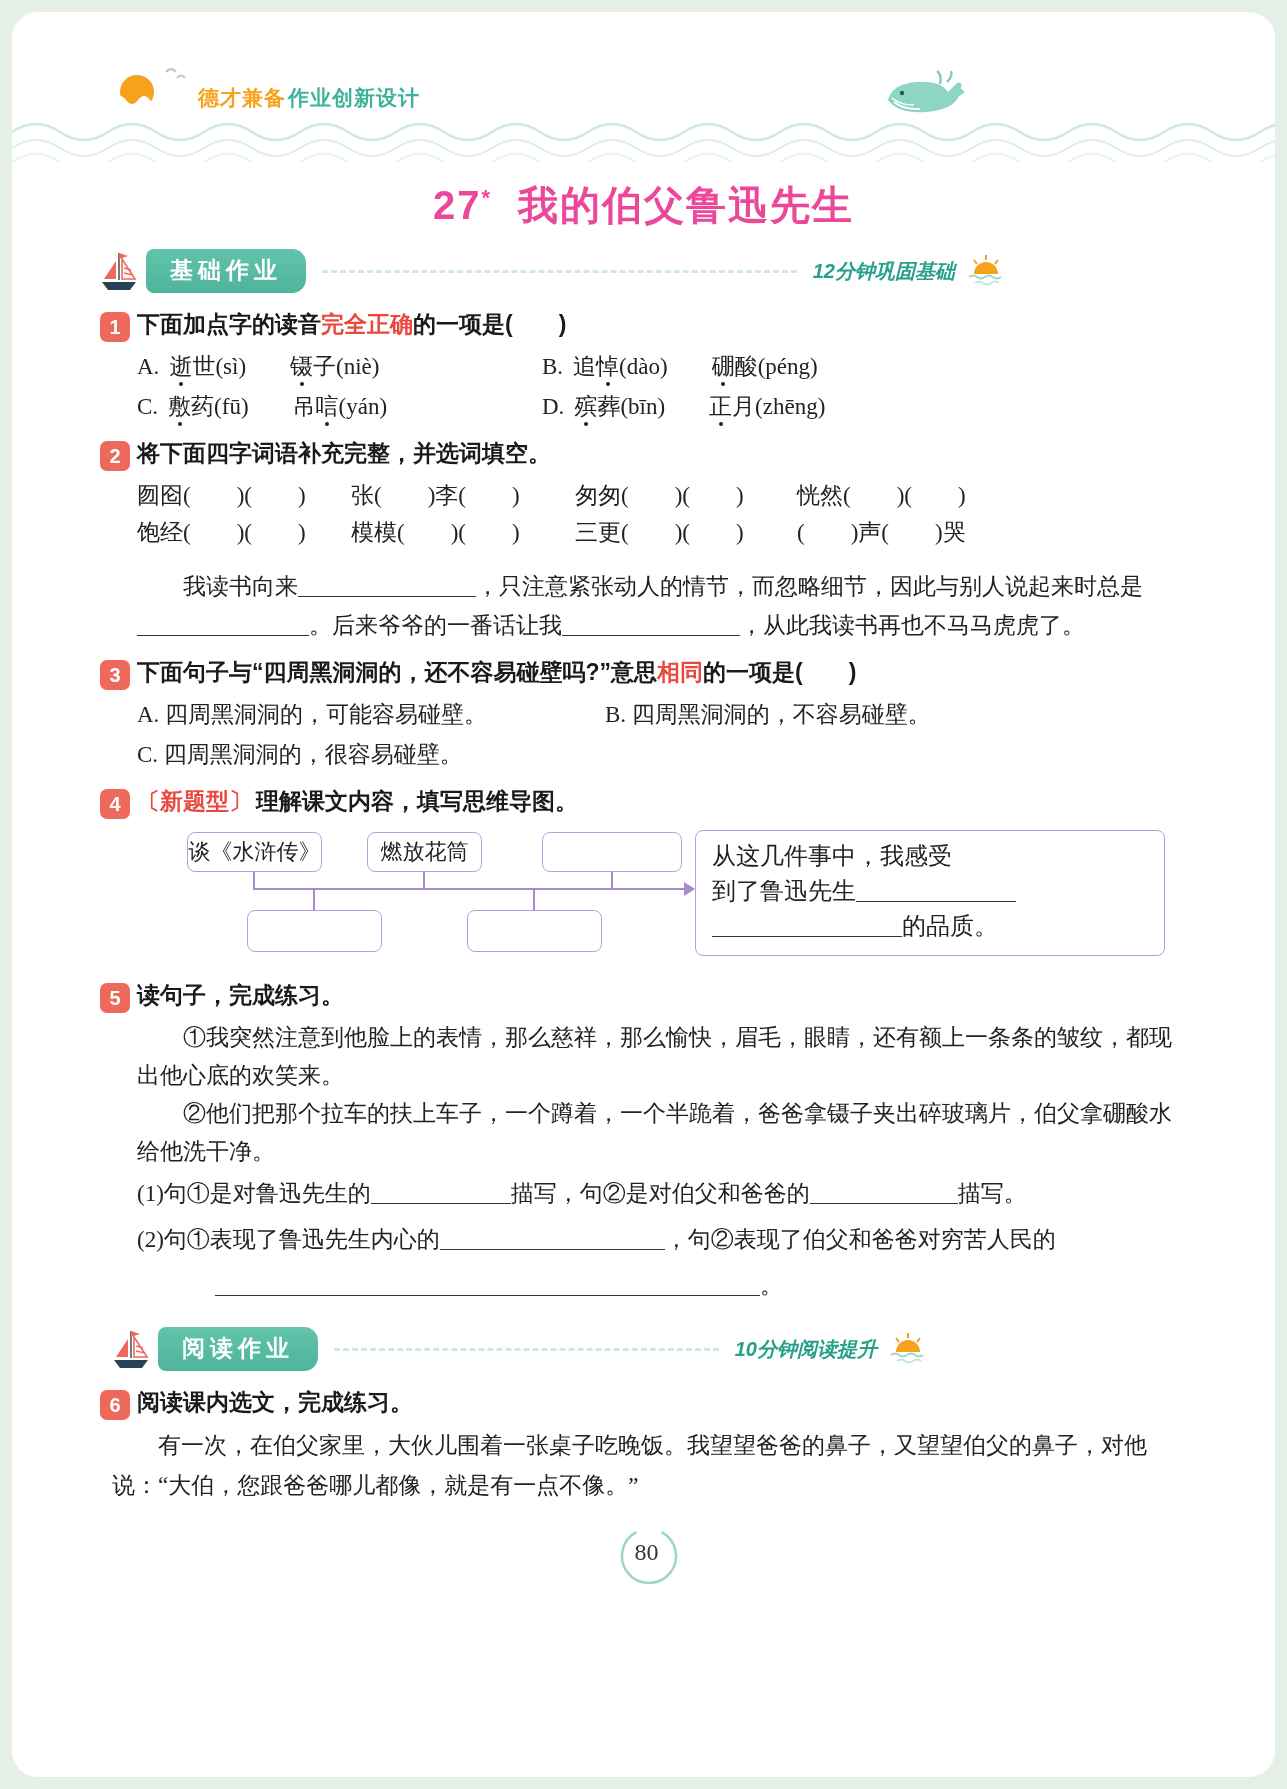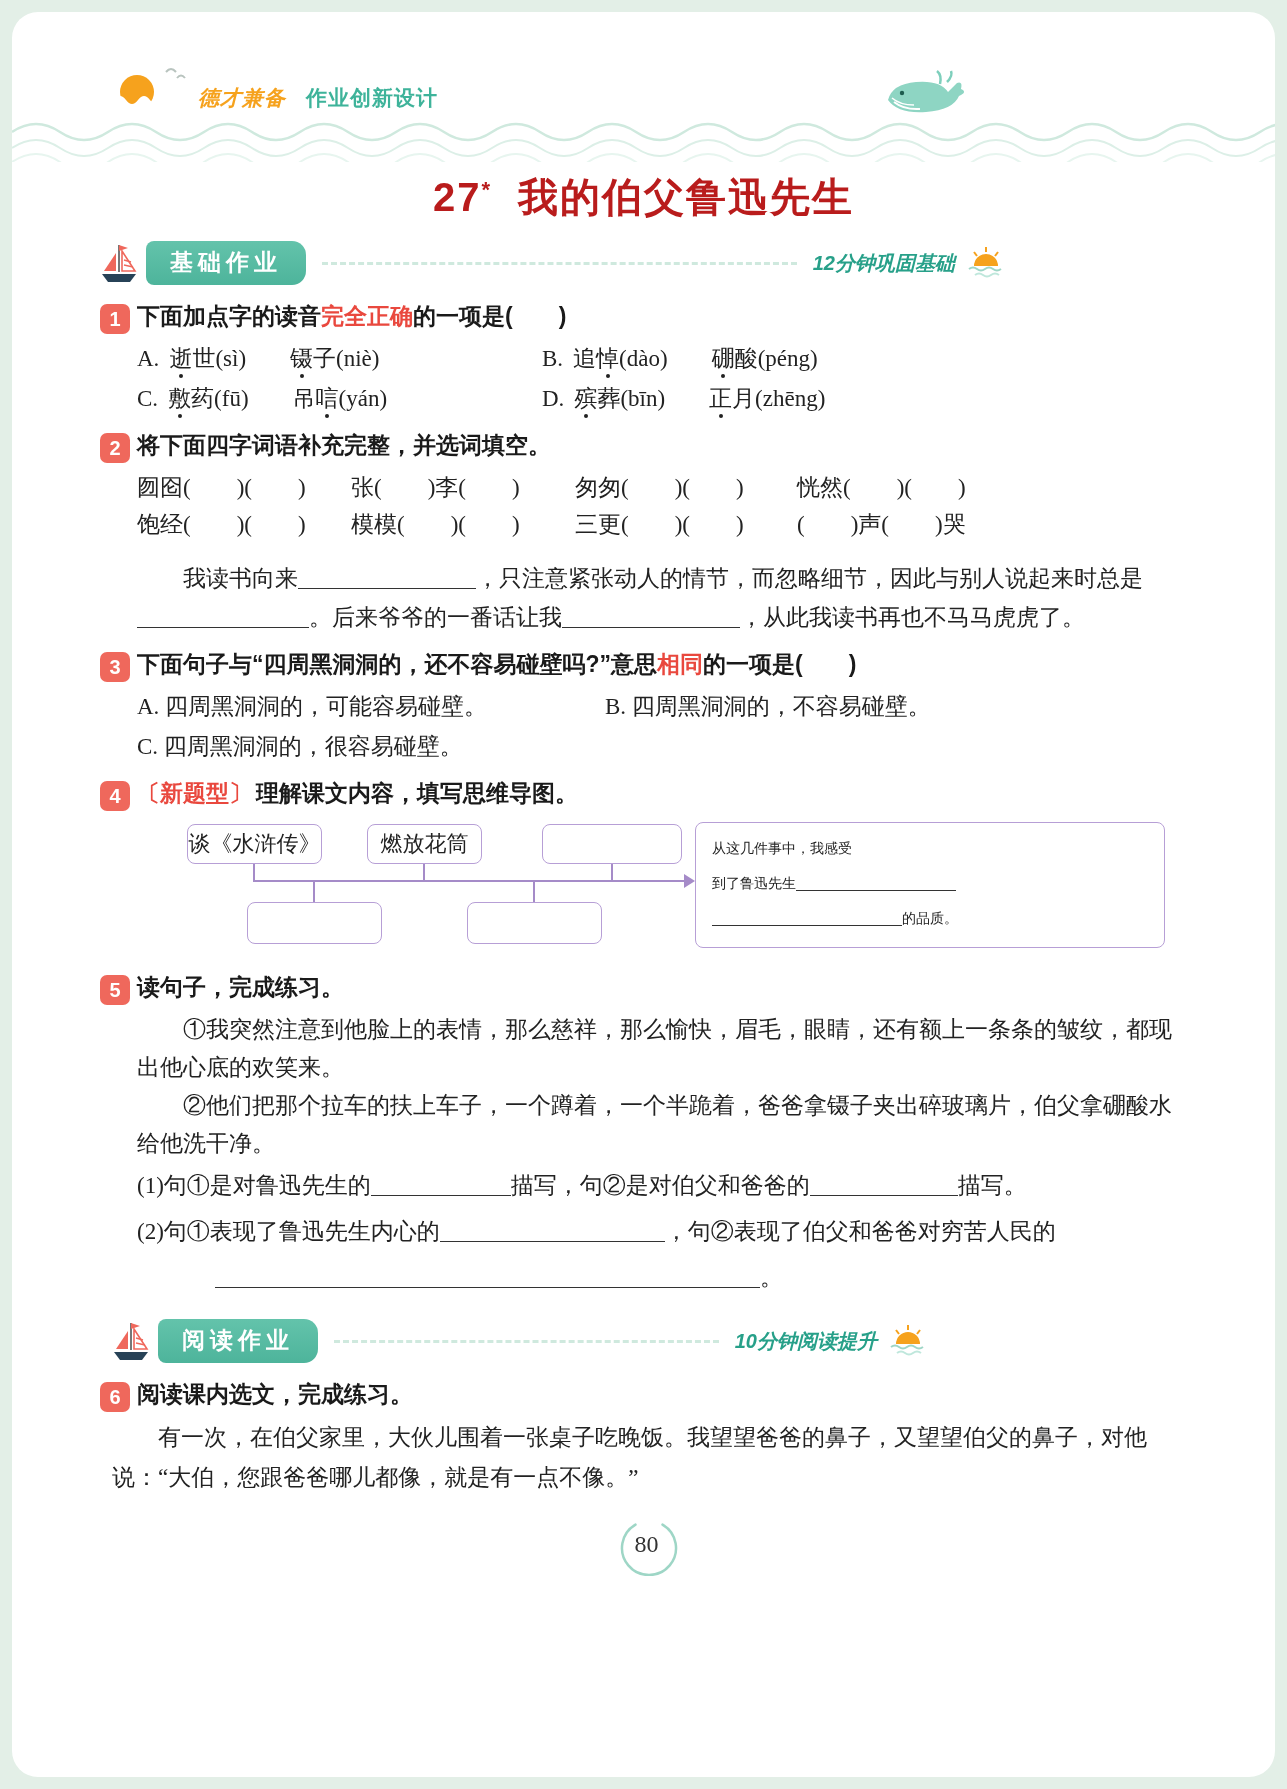--- a/index.html
+++ b/index.html
@@ -4,26 +4,26 @@
 <style>
   * { margin:0; padding:0; box-sizing:border-box; }
   body { width:1287px; font-family:"Liberation Serif", serif; color:#222; background:#e3efe7; }
   .page { position:relative; width:1287px; height:1789px; background:#e3efe7; overflow:hidden; }
   .sheet { position:absolute; left:12px; top:12px; width:1263px; height:1765px; background:#fff; border-radius:26px; overflow:hidden; }
 
   
   .band { position:relative; height:150px; }
   .band .waves { position:absolute; left:0; top:0; }
   .brand { position:absolute; left:186px; top:72px; font:700 21px "Liberation Sans", sans-serif; letter-spacing:1px; white-space:nowrap; }
-  .brand .b1 { color:#f6a21d; margin-right:20px;font-style:italic; }
+  .brand .b1 { color:#f6a21d; margin-right:2px; }
   .brand .b2 { color:#3eb39a; }
   .icon-suncloud { position:absolute; left:98px; top:48px; }
   .icon-whale { position:absolute; left:866px; top:56px; }
 
-  .lesson-title { text-align:center; font:700 40px "Liberation Sans", sans-serif; color:#b91c1c; margin:8px 0 16px; letter-spacing:2px; }
+  .lesson-title { text-align:center; font:700 40px "Liberation Sans", sans-serif; color:#ec4899; margin:16px 0 16px; letter-spacing:2px; }
   .lesson-title sup { font-size:22px; font-weight:700; }
   .lesson-title .gap { display:inline-block; width:26px; }
 
   .section-bar { display:flex; align-items:center; margin:0 268px 16px 88px; }
   .icon-boat { margin-right:8px; flex:none; }
   .badge { background:linear-gradient(#63c3ab,#4db49b); color:#fff; font:700 23px "Liberation Sans", sans-serif; letter-spacing:5px; padding:6px 24px 7px; border-radius:8px 14px 14px 8px; white-space:nowrap; }
   .dash { flex:1; border-top:3px dashed #cfe9de; margin:0 16px; height:0; }
   .metric { color:#27a089; font:italic 700 20px "Liberation Sans", sans-serif; margin-right:10px; white-space:nowrap; }
 
   .main { padding:0 78px 0 88px; }
@@ -43,21 +43,21 @@
   .dm::after { content:""; position:absolute; left:50%; bottom:-7px; width:4px; height:4px; margin-left:-2px; border-radius:50%; background:#222; }
 
   .words { display:grid; grid-template-columns:214px 224px 222px 1fr; line-height:37px; margin-bottom:16px; }
   .fill-para { text-indent:2em; line-height:39px; }
   .blank { display:inline-block; height:1em; border-bottom:1.6px solid #333; vertical-align:-3px; }
 
   .mindmap { position:relative; height:138px; margin:8px 0 4px; font-size:22px; }
   .mbox { position:absolute; border:1.6px solid #b79fd6; border-radius:8px; background:#fff; display:flex; align-items:center; justify-content:center; }
   .mm-line { position:absolute; background:#a58bc8; }
   .mm-arrow { position:absolute; width:0; height:0; border-left:11px solid #a58bc8; border-top:7px solid transparent; border-bottom:7px solid transparent; }
-  .mm-result { position:absolute; left:595px; top:0; width:470px; height:126px; border:1.6px solid #b79fd6; border-radius:8px; padding:8px 16px; line-height:35px; font-size:14px; }
+  .mm-result { position:absolute; left:595px; top:0; width:470px; height:126px; border:1.6px solid #b79fd6; border-radius:8px; padding:8px 16px; line-height:35px; font-size:24px; }
 
   .kai { text-indent:2em; max-width:1048px; }
   .ansline { line-height:46px; }
   .p2-cont { padding-left:78px; line-height:46px; }
 
   .footer { margin-top:18px; display:flex; justify-content:center; }
   .pagenum-wrap { position:relative; width:72px; height:58px; }
   .pagenum-wrap svg { position:absolute; left:0; top:0; }
   .pagenum { position:absolute; left:0; right:4px; top:15px; text-align:center; font:24px "Liberation Serif", serif; color:#333; }
 </style>

